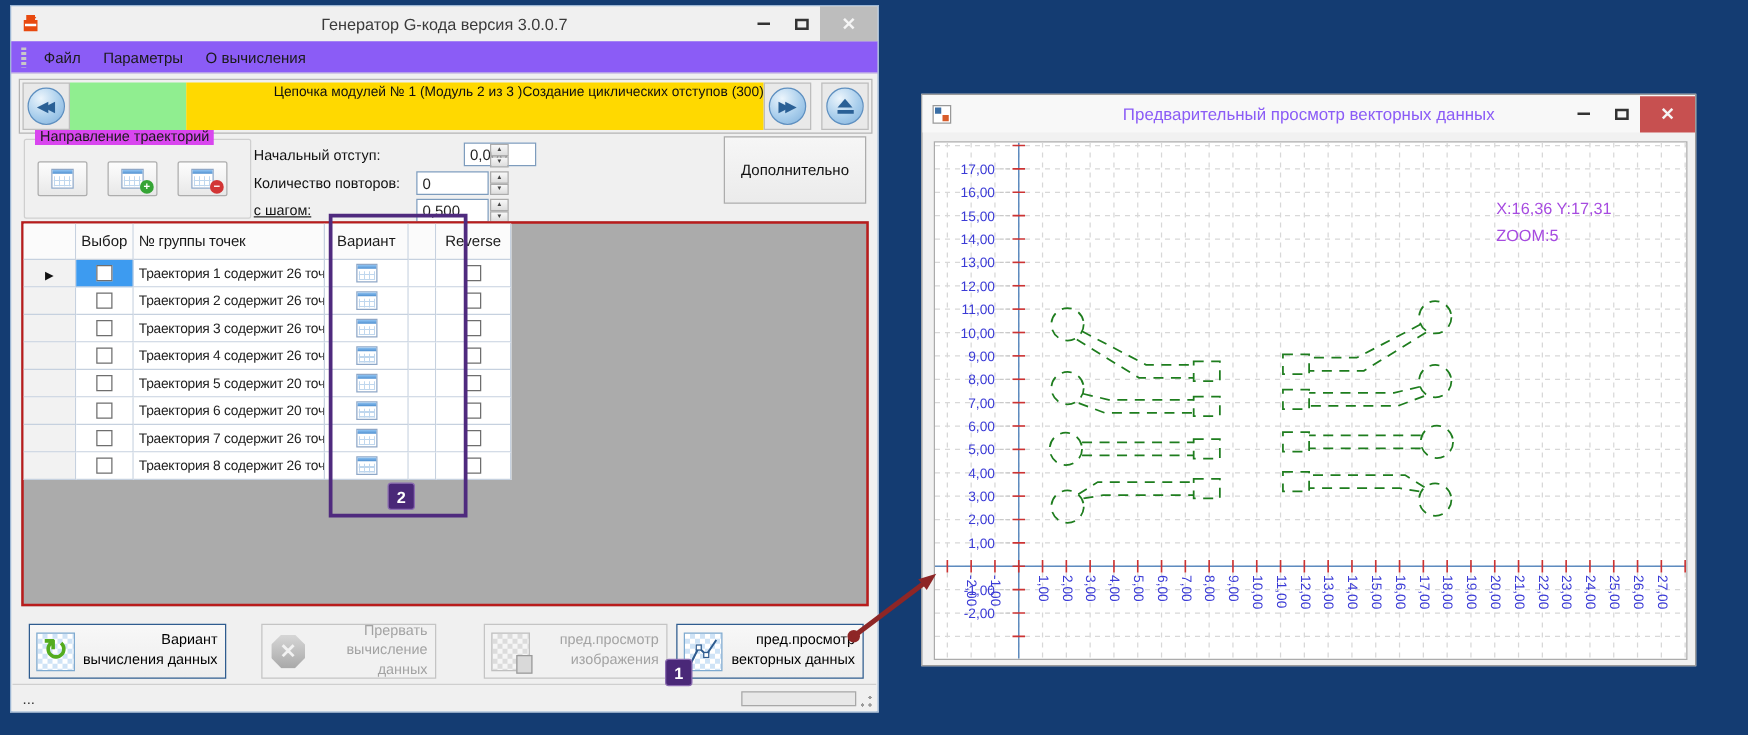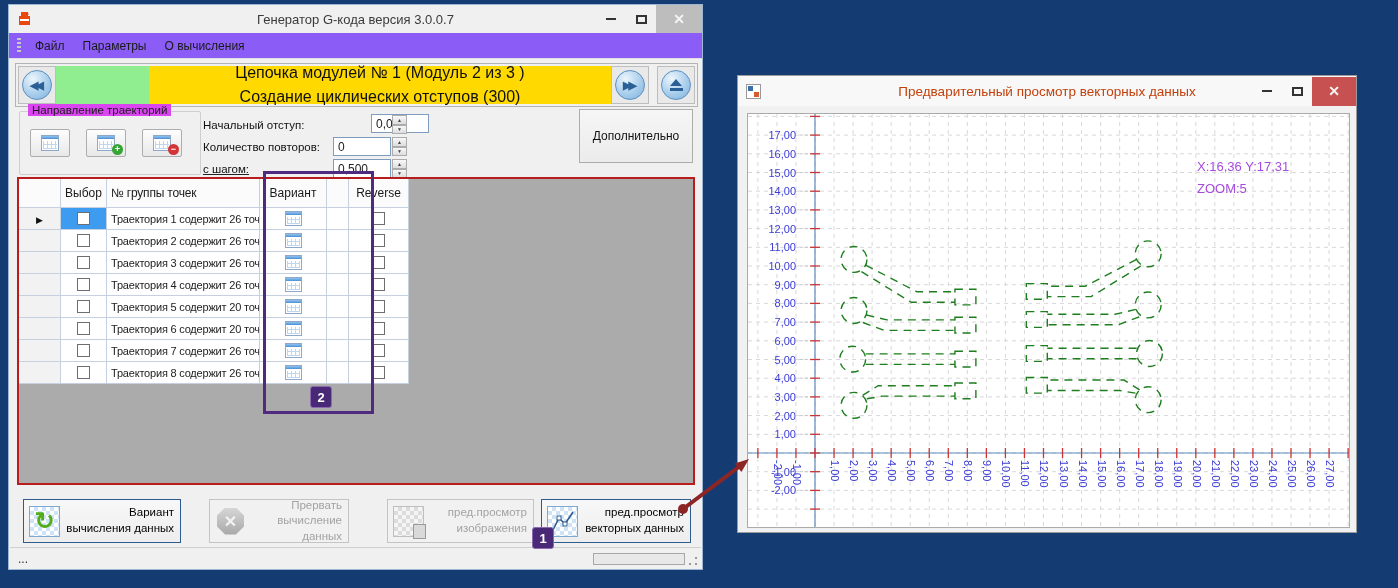--- a/index.html
+++ b/index.html
@@ -26,21 +26,21 @@
 .banner{position:absolute;left:6px;top:58px;width:683px;height:44px;border:1px solid #B4B4B4;background:#F0F0F0;display:flex;align-items:stretch;padding:2px}
 .navbtn{width:38px;background:#E9E9E9;border:1px solid #BDBDBD;display:flex;align-items:center;justify-content:center;flex:none}
 .navcircle{width:30px;height:30px;border-radius:50%;background:radial-gradient(circle at 35% 28%,#ECF5FC,#A9CEEC 55%,#7FB0DC);border:1px solid #5D8FC0;display:flex;align-items:center;justify-content:center}
 .dbl{font-size:11px;font-weight:bold;color:#2A6096;letter-spacing:-3px;padding-right:3px}
 .dbl-prev::before{content:"◀◀"}
 .dbl-next::before{content:"▶▶"}
 .eject{display:flex;flex-direction:column;align-items:center;gap:2px}
 .eject .tri{width:0;height:0;border-left:6px solid transparent;border-right:6px solid transparent;border-bottom:7px solid #2A6096}
 .eject .bar{width:13px;height:3px;background:#2A6096}
 .greenseg{width:93px;background:#90EE90;flex:none}
-.yellowseg{flex:1;background:#FFD900;display:flex;flex-direction:column;justify-content:center;text-align:center;font-size:16px;line-height:1.5;color:#101010}
+.yellowseg{flex:1;background:#FFD900;display:flex;flex-direction:row;justify-content:flex-end;text-align:center;font-size:11px;line-height:1.5;color:#101010}
 .gapseg{width:8px;flex:none}
 
 
 .dirgroup{position:absolute;left:10px;top:106px;width:182px;height:64px;border:1px solid #CFCFCF;border-radius:2px}
 .dirlegend{position:absolute;top:-8px;left:8px;background:#d946ef;padding:0 4px;font-size:11.5px;color:#1A1A1A}
 .dirbtns{display:flex;gap:16px;padding:17px 0 0 10px}
 .dirbtn{width:40px;height:28px;background:linear-gradient(#FDFDFD,#E8E8E8);border:1px solid #ADADAD;border-radius:2px;display:flex;align-items:center;justify-content:center;position:relative}
 .calc{position:relative;width:18px;height:16px;background:#fff;border:1px solid #8FA8C8;flex:none}
 .calc::before{content:"";position:absolute;left:0;right:0;top:0;height:3px;background:linear-gradient(#8FC3F2,#4E8FD0)}
 .calc::after{content:"";position:absolute;left:1px;right:1px;top:5px;bottom:1px;
@@ -92,21 +92,21 @@
 
 .statusL{position:absolute;left:1px;right:1px;top:542px;height:22px;background:#F0F0F0;border-top:1px solid #CFCFCF;display:flex;align-items:center}
 .statustext{margin-left:8px;font-size:12px;color:#333}
 .progressbox{position:absolute;right:16px;top:5px;width:92px;height:12px;border:1px solid #A8A8A8;background:#E8E8E8}
 .grip{position:absolute;right:2px;bottom:2px;width:12px;height:12px;
  background:radial-gradient(circle at 9px 3px,#9A9A9A 1.2px,transparent 1.4px),radial-gradient(circle at 9px 9px,#9A9A9A 1.2px,transparent 1.4px),radial-gradient(circle at 3px 9px,#9A9A9A 1.2px,transparent 1.4px)}
 
 
 .winR{position:absolute;left:737px;top:75px;width:620px;height:458px;background:#F1F1F1;border:1px solid #9B9B9B}
 .titleR{height:30px;background:#F8F8F8;position:relative;display:flex;align-items:center}
-.titleRtext{position:absolute;left:0;right:0;text-align:center;font-size:13.5px;color:#c2410c}
+.titleRtext{position:absolute;left:0;right:0;text-align:center;font-size:13.5px;color:#8b5cf6}
 .formicon{width:15px;height:15px;margin-left:8px;z-index:2;background:#fff;border:1px solid #999;position:relative}
 .formicon::before{content:"";position:absolute;left:1px;top:1px;width:5px;height:5px;background:#3A6EA5}
 .formicon::after{content:"";position:absolute;right:1px;bottom:1px;width:5px;height:5px;background:#D85C2B}
 .wbtn-closeR{width:44px;height:29px;background:#C75050;display:flex;align-items:center;justify-content:center}
 .plotpanel{position:absolute;left:9px;top:37px;width:603px;height:415px;background:#fff;border:1px solid #ABABAB}
 svg text{font-family:"Liberation Sans",sans-serif}
 
 
 .hlrect{position:absolute;left:263px;top:171px;width:111px;height:243px;border:3px solid #4F2A7E;z-index:40}
 .badge{position:absolute;width:22px;height:22px;background:#4A2878;border:1px solid #8A6BB0;border-radius:3px;color:#fff;font-size:13px;font-weight:bold;display:flex;align-items:center;justify-content:center;z-index:50}

